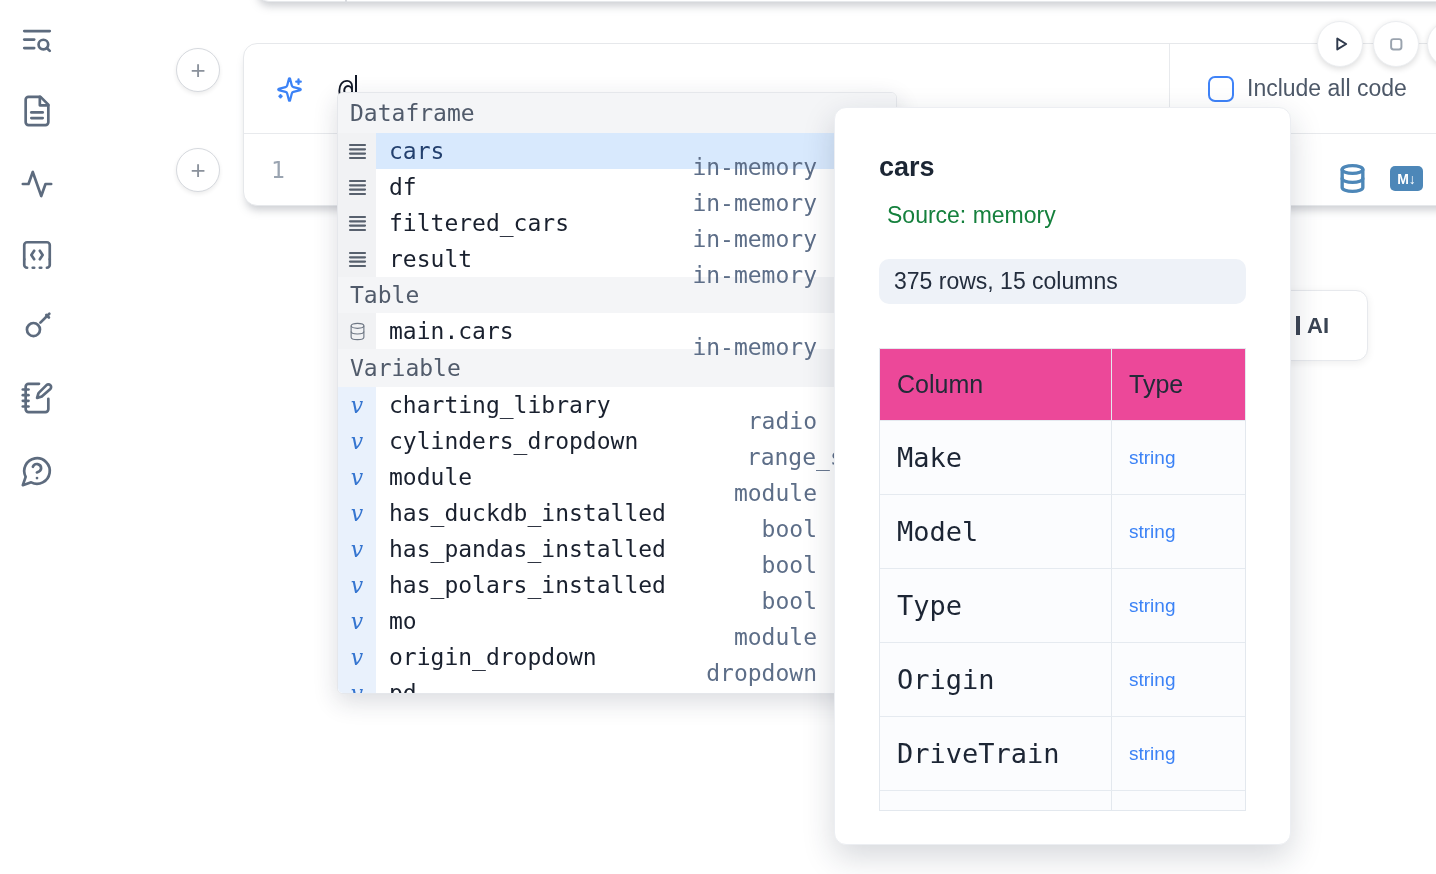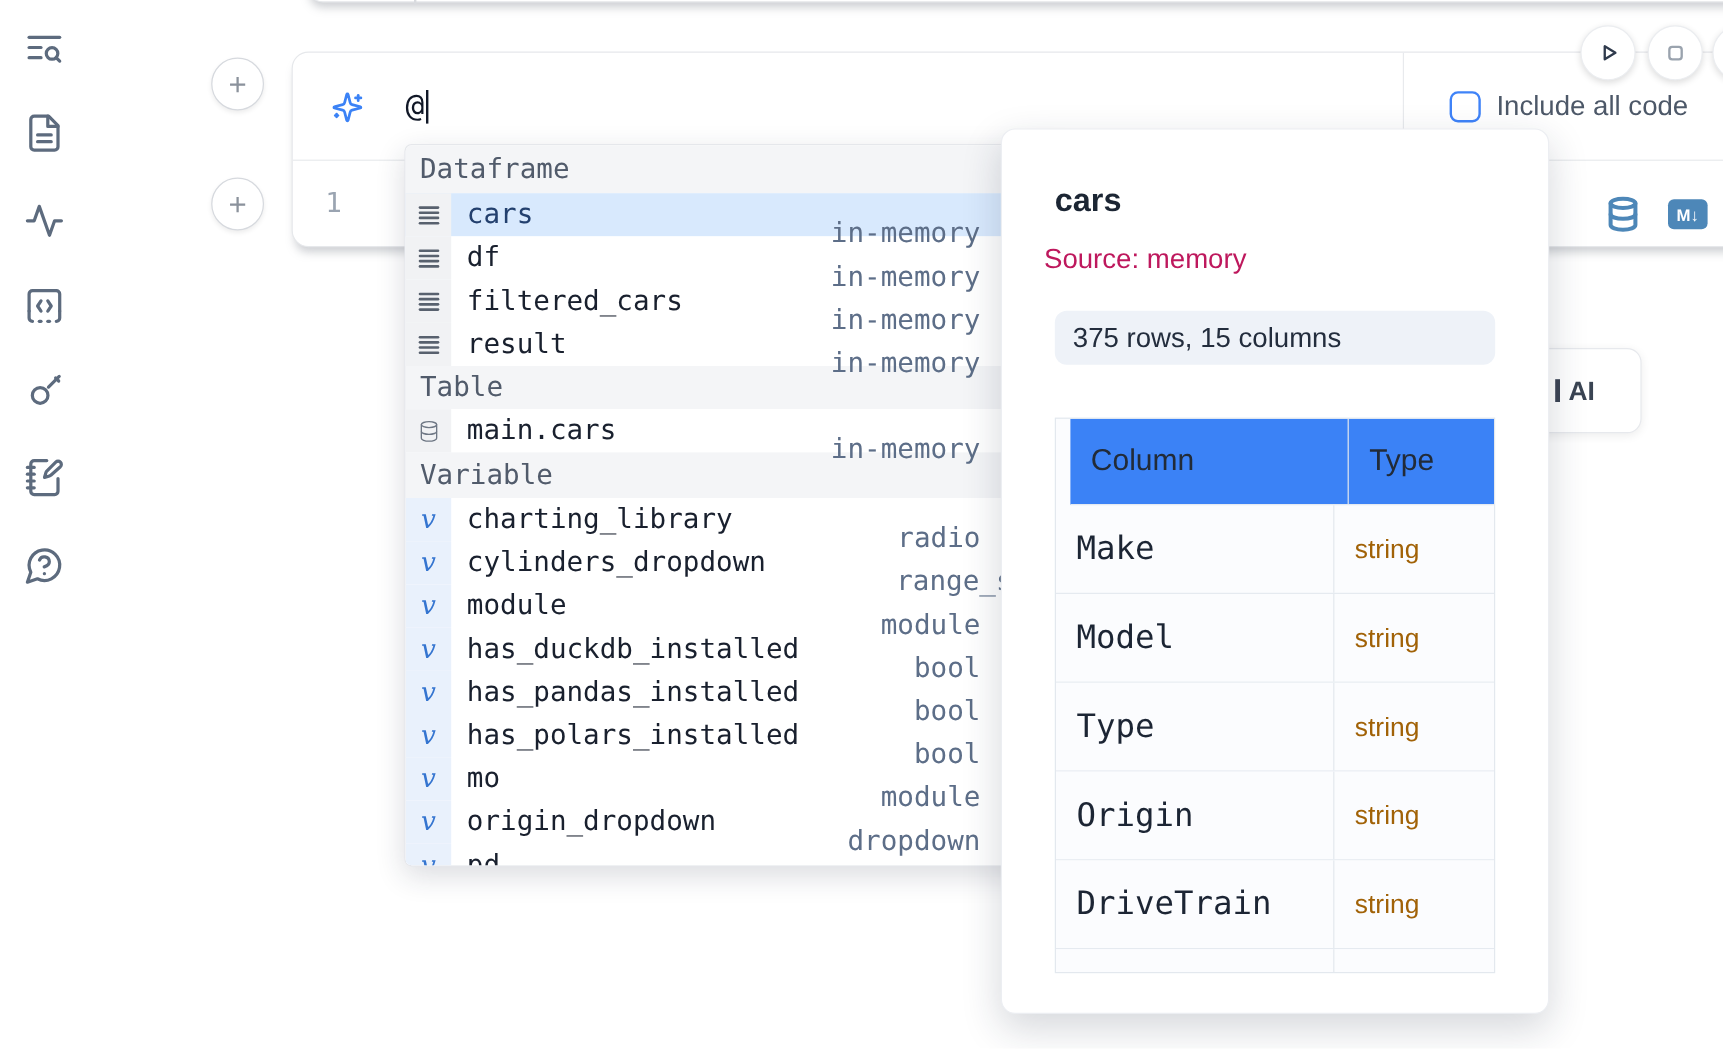--- a/index.html
+++ b/index.html
@@ -55,21 +55,21 @@
 
   
   .round-btn {
     position:absolute; width:46px; height:46px; border-radius:50%;
     background:#fff; border:1px solid #ebedf0; box-shadow:0 2px 6px rgba(0,0,0,0.14);
     display:flex; align-items:center; justify-content:center; cursor:pointer; z-index:6;
   }
 
   
   .dropdown {
-    position:absolute; left:337px; top:120px; width:560px; height:602px;
+    position:absolute; left:337px; top:92px; width:560px; height:602px;
     background:#fff; border:1px solid #e5e7eb; border-radius:6px; overflow:hidden;
     box-shadow:0 8px 24px rgba(30,40,60,0.16); z-index:20;
     font-family:"DejaVu Sans Mono", monospace; font-size:23px;
   }
   .dd-header { height:36px; background:#f4f5f7; color:#515b6b; display:flex; align-items:center; padding-left:12px; }
   .dd-header.first { height:40px; }
   .dd-header.var { height:38px; }
   .dd-row { height:36px; display:flex; align-items:center; background:#fff; cursor:pointer; }
   .dd-row.selected { background:#d8e9fd; }
   .gut { width:38px; align-self:stretch; flex:none; background:#f1f2f4; display:flex; align-items:center; justify-content:center; }
@@ -83,37 +83,37 @@
   .dd-lines { stroke:#58616e; stroke-width:2.2; stroke-linecap:round; }
   .dd-db { stroke:#6e7784; fill:none; stroke-width:1.6; }
 
   
   .preview {
     position:absolute; left:834px; top:107px; width:457px; height:738px;
     background:#fff; border:1px solid #eceef2; border-radius:12px;
     box-shadow:0 12px 32px rgba(30,40,60,0.18); z-index:30; overflow:hidden;
   }
   .pv-title { position:absolute; left:44px; top:44px; font-size:27px; font-weight:bold; color:#1c2634; }
-  .pv-source { position:absolute; left:35px; top:94px; font-size:23px; color:#be185d; }
+  .pv-source { position:absolute; left:52px; top:94px; font-size:23px; color:#15803d; }
   .pv-pill {
     position:absolute; left:44px; top:151px; width:367px; height:45px;
     background:#eef2f8; border-radius:10px; display:flex; align-items:center;
     padding-left:15px; font-size:23px; color:#232d3d;
   }
   .pv-table {
     position:absolute; left:44px; top:240px; width:367px; height:463px;
     border:1px solid #e3e8ee; overflow:hidden; background:#fbfcfe;
   }
   .pv-tr { display:flex; height:74px; border-bottom:1px solid #e5eaf0; background:#fbfcfe; }
-  .pv-tr.head { height:72px; background:#3b82f6;margin-left:12px; }
+  .pv-tr.head { height:72px; background:#ec4899; }
   .pv-td-col { width:232px; border-right:1px solid #e3e8ee; display:flex; align-items:center; padding-left:17px; }
   .pv-td-type { flex:1; display:flex; align-items:center; padding-left:17px; }
   .pv-th { font-size:25px; color:#222b38; }
   .pv-colname { font-family:"DejaVu Sans Mono", monospace; font-size:27px; color:#1c2534; }
-  .pv-typeval { font-size:22px; color:#a16207; }
+  .pv-typeval { font-size:19px; color:#3b82f6; }
 
   
   .ai-card {
     position:absolute; left:1255px; top:290px; width:113px; height:71px;
     background:#fff; border:1px solid #e7e9ed; border-radius:12px;
     box-shadow:0 2px 8px rgba(0,0,0,0.07); z-index:10; cursor:pointer;
     display:flex; align-items:center; justify-content:flex-end; padding-right:38px; gap:7px;
   }
   .partial-bar { width:4px; height:19px; background:#3c4454; }
   .ai-label { font-size:22px; font-weight:bold; color:#3a4453; }

